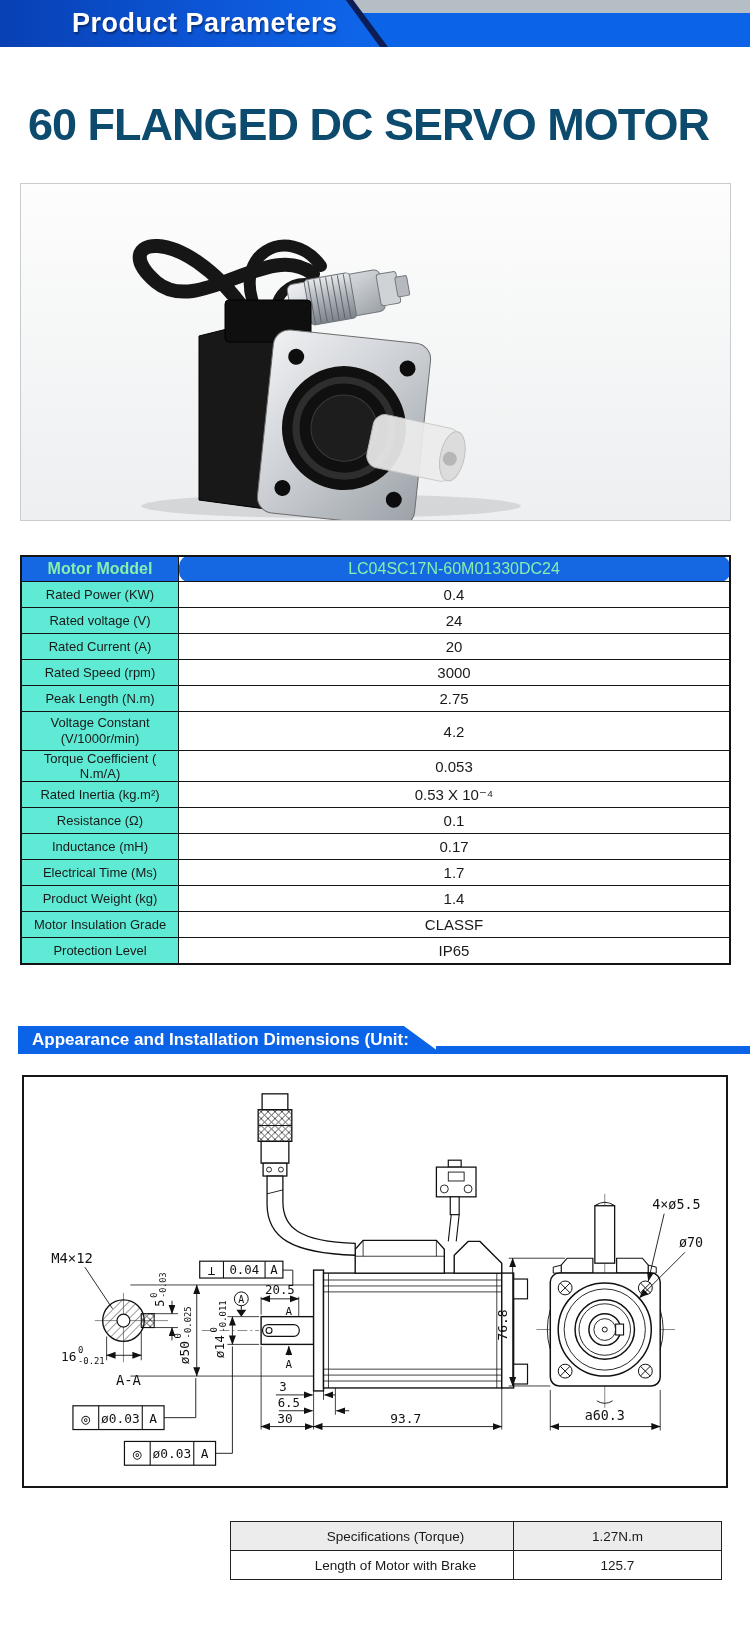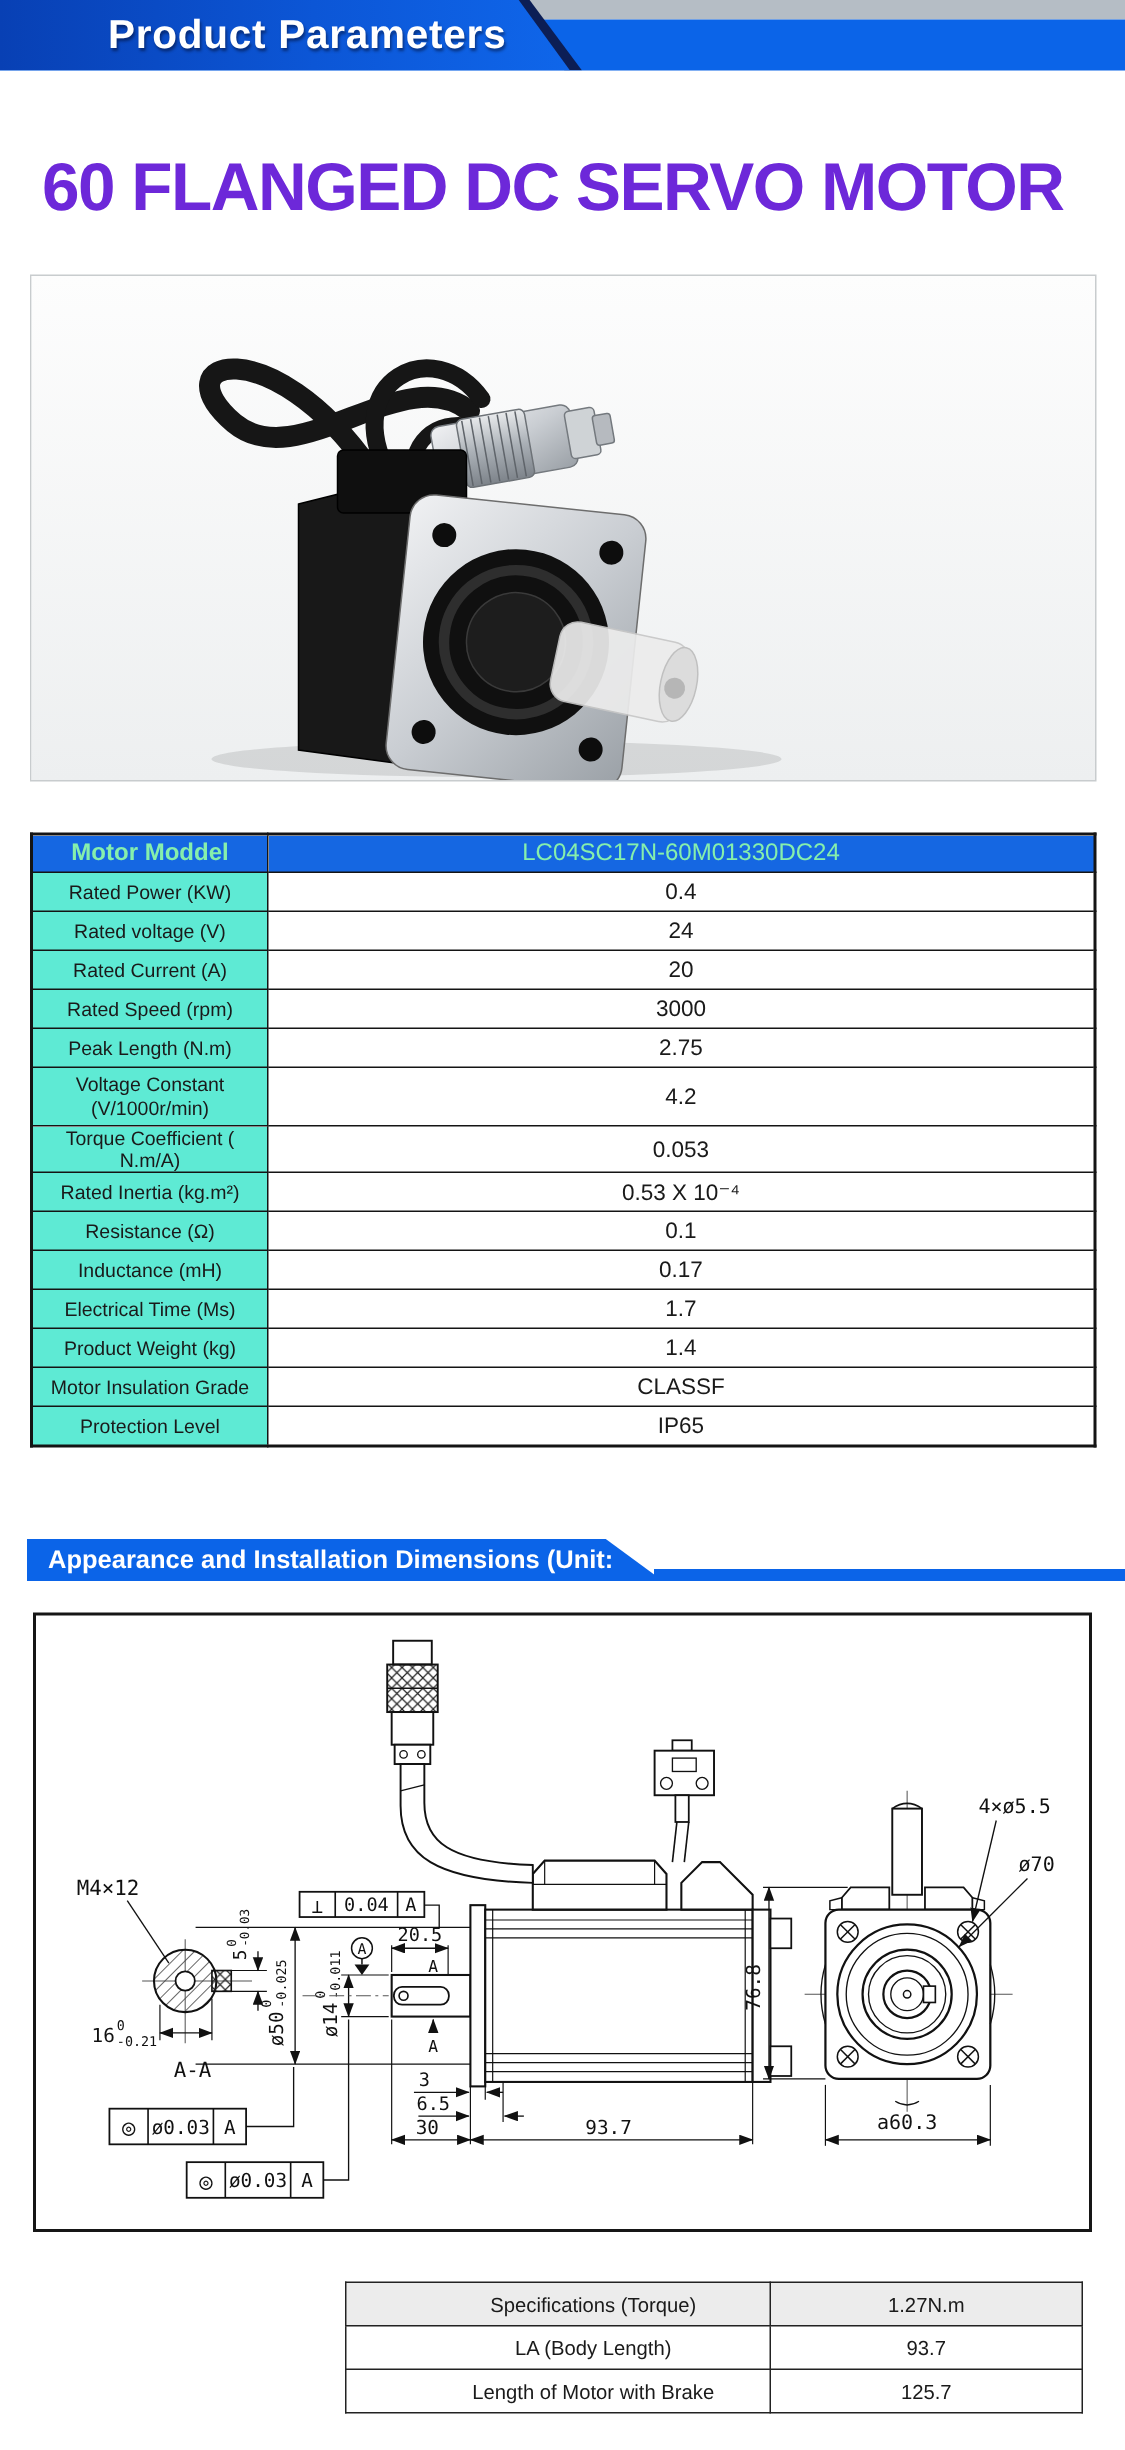--- a/index.html
+++ b/index.html
@@ -14,33 +14,33 @@
              clip-path:polygon(82% 0,91% 0,100% 100%,97% 100%);}
   .bt-ribbon{position:absolute;left:0;top:0;width:380px;height:47px;
              background:linear-gradient(90deg,#0840b4 0%,#0c56d6 55%,#0f66ea 100%);
              clip-path:polygon(0 0,91% 0,100% 100%,0 100%);}
   .bt-ribbon span{display:block;padding-left:72px;line-height:46px;color:#fff;
              font-size:27px;font-weight:bold;letter-spacing:.5px;
              text-shadow:1px 2px 2px rgba(0,0,20,.45);}
 
   
   .big-title{position:absolute;left:28px;top:99px;width:710px;font-size:45px;font-weight:bold;
-             color:#6d28d9;letter-spacing:-1px;white-space:nowrap;}
+             color:#0c4a6e;letter-spacing:-1px;white-space:nowrap;}
 
   
   .photo-box{position:absolute;left:20px;top:183px;width:711px;height:338px;
              border:1px solid #c8ccce;background:#fff;box-sizing:border-box;}
 
   
   .spec-table{position:absolute;left:20px;top:555px;width:711px;border-collapse:collapse;
               table-layout:fixed;border:2px solid #141414;}
   .spec-table td{border:1.5px solid #141414;text-align:center;vertical-align:middle;
               padding:0 4px;overflow:hidden;}
   .spec-table .lbl{width:148px;background:#5eead4;font-size:13px;height:25px;}
-  .spec-table .val{background:#fff;font-size:15px;}
+  .spec-table .val{background:#fff;font-size:15px;border-radius:10px;}
   .spec-table tr.head td{background:#1567e2;color:#86efac;height:24px;}
   .spec-table tr.head .lbl{font-size:16px;font-weight:bold;background:#1567e2;}
   .spec-table tr.head .val{font-size:16px;}
   .spec-table tr.tall td{height:38px;}
   .spec-table .lbl div{line-height:1.25;}
 
   
   .banner-2{position:absolute;left:0;top:1026px;width:750px;height:28px;}
   .b2-block{position:absolute;left:18px;top:0;width:424px;height:28px;background:#0b64e8;
             clip-path:polygon(0 0,91% 0,100% 100%,0 100%);}
@@ -461,23 +461,19 @@
     </svg>
   </div>
 
   <table class="bottom-table">
     <tbody>
         <tr class="gray">
       <td class="c1">Specifications (Torque)</td>
       <td>1.27N.m</td>
     </tr>
     <tr>
-      <td class="c1">LA (Body Length)</td>
-      <td>93.7</td>
-    </tr>
-    <tr>
       <td class="c1">Length of Motor with Brake</td>
       <td>125.7</td>
     </tr>
   </tbody>
     </table>
 
 </div>
 
 </body></html>

